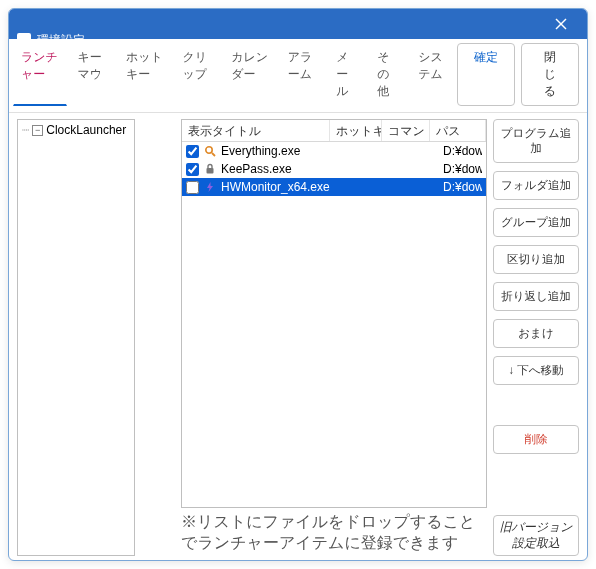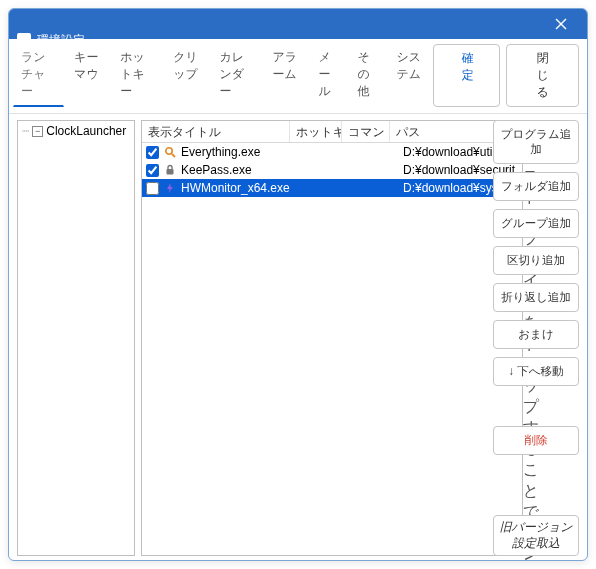--- a/index.html
+++ b/index.html
@@ -6,30 +6,30 @@
 body { background: #fff; padding: 8px; }
 .window { width: 580px; height: 553px; background: #fff; border: 1px solid #7aa7d8; border-radius: 6px; overflow: hidden; display: flex; flex-direction: column; box-shadow: 0 2px 8px rgba(0,0,0,0.1); }
 .titlebar { background: #2b6cc4; color: #fff; height: 30px; display: flex; align-items: center; padding: 0 8px; justify-content: space-between; }
 .titlebar-left { display: flex; align-items: center; gap: 6px; margin-top: 32px; }
 .title-icon { width: 14px; height: 14px; background: #fff; border-radius: 2px; }
 .titlebar-close { width: 36px; height: 22px; display: flex; align-items: center; justify-content: center; cursor: pointer; }
 .titlebar-close svg { stroke: #fff; }
 .topbar { display: flex; align-items: center; justify-content: space-between; border-bottom: 1px solid #e0e0e0; padding: 4px 8px 6px 4px; }
 .tabs { display: flex; gap: 2px; }
 .tab { padding: 5px 7px; color: #555; cursor: pointer; border: 1px solid transparent; border-radius: 3px 3px 0 0; }
-.tab.active { color: #737373; border-bottom: 2px solid #0b62cc; }
+.tab.active { color: #be185d; border-bottom: 2px solid #0b62cc; }
 .top-buttons { display: flex; gap: 6px; }
-.btn { background: #fff; border: 1px solid #c5c5c5; border-radius: 4px; padding: 5px 28px; cursor: pointer; color: #333; min-width: 58px; text-align: center; }
+.btn { background: #fff; border: 1px solid #c5c5c5; border-radius: 4px; padding: 5px 16px; cursor: pointer; color: #333; min-width: 58px; text-align: center; }
 .btn.primary { color: #0b62cc; }
 .content { flex: 1; display: flex; gap: 6px; padding: 6px 8px 4px 8px; min-height: 0; }
 .tree { width: 118px; border: 1px solid #bfbfbf; padding: 2px; background: #fff; }
 .tree-item { display: flex; align-items: center; gap: 3px; padding: 1px 2px; }
 .tree-box { width: 11px; height: 11px; border: 1px solid #888; display: flex; align-items: center; justify-content: center; font-size: 9px; line-height: 1; color: #555; }
 .tree-lines { color: #999; }
-.list-wrap { flex: 1; display: flex; flex-direction: row; min-width: 0; }
+.list-wrap { flex: 1; display: flex; flex-direction: column; min-width: 0; margin-left: 40px; }
 .list { flex: 1; border: 1px solid #bfbfbf; background: #fff; display: flex; flex-direction: column; min-height: 0; }
 .list-header { display: flex; background: #fff; border-bottom: 1px solid #d8d8d8; height: 22px; }
 .list-header > div { padding: 3px 6px; border-right: 1px solid #e5e5e5; color: #333; white-space: nowrap; overflow: hidden; }
 .col-title { width: 148px; }
 .col-hotkey { width: 52px; }
 .col-cmd { width: 48px; }
 .col-path { flex: 1; }
 .list-body { flex: 1; overflow: hidden; }
 .row { display: flex; align-items: center; height: 18px; padding: 0 4px; }
 .row.selected { background: #0a5fd6; color: #fff; }

